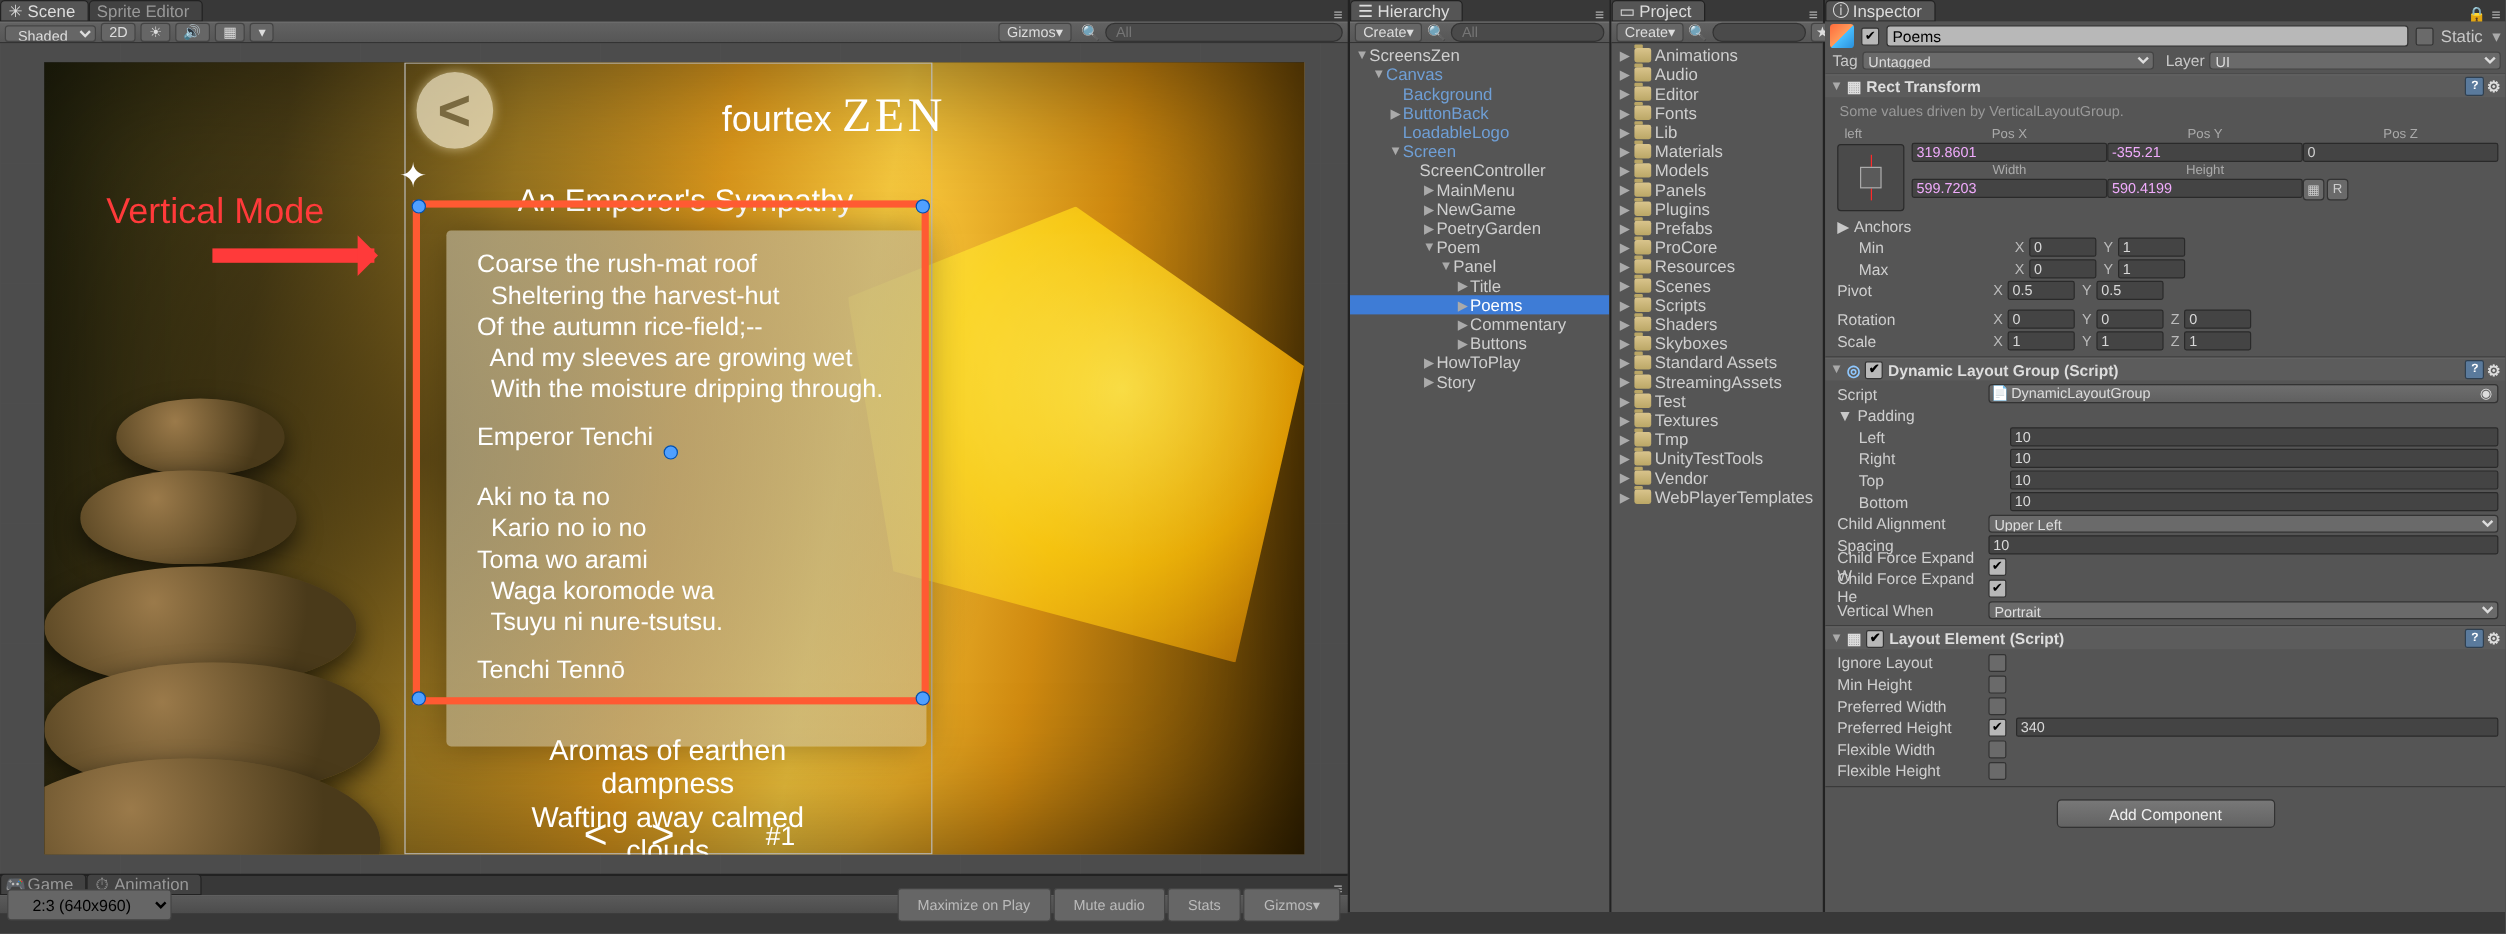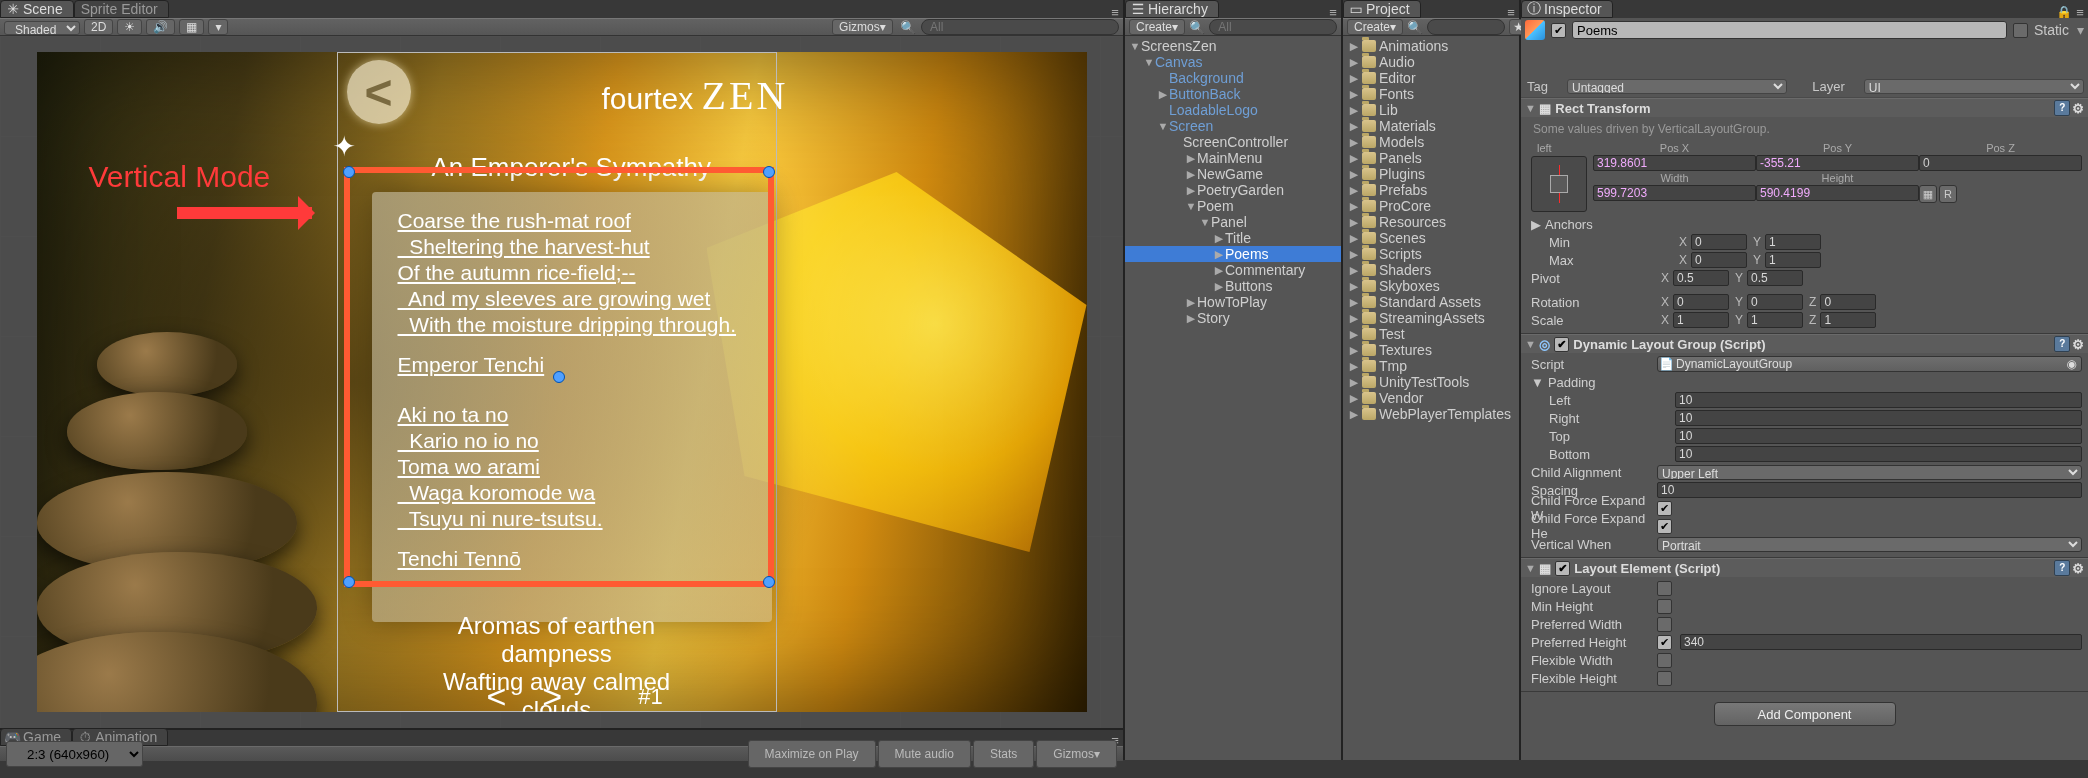--- a/index.html
+++ b/index.html
@@ -224,21 +224,20 @@
     background:
       linear-gradient(135deg, rgba(180,170,140,0.75), rgba(200,190,160,0.55));
     border-radius:4px;
     box-shadow:0 0 30px rgba(0,0,0,0.3);
     padding: 16px 26px 16px 26px;
     box-sizing:border-box;
     color:#fff;
     font-size:21px;
     line-height:26px;
     font-weight:500;
-    text-decoration:underline;
   }
   .parchment .sep { height:24px; }
   .parchment .author { margin-top:14px; }
 
   #game-canvas .bottom-commentary {
     position:absolute;
     left:370px; top:560px;
     color:#fff;
     font-size:24px;
     text-align:center;
@@ -427,21 +426,21 @@
   .insp-name-row input[type=text]{
     flex:1;
     height:16px;
     background:#b8b8b8;
     border:1px solid #333;
     border-radius:3px;
     color:#000;
     padding:0 4px;
     font-size:13px;
   }
-  .insp-tag-row{display:flex;align-items:center;gap:19px;font-size:13px;margin-top:36px;}
+  .insp-tag-row{display:flex;align-items:center;gap:4px;font-size:13px;}
   .insp-tag-row select {
     background:#6a6a6a;
     border:1px solid #444;
     color:#ddd;
     height:15px;
     font-size:12px;
     border-radius:3px;
   }
 
   .component {

